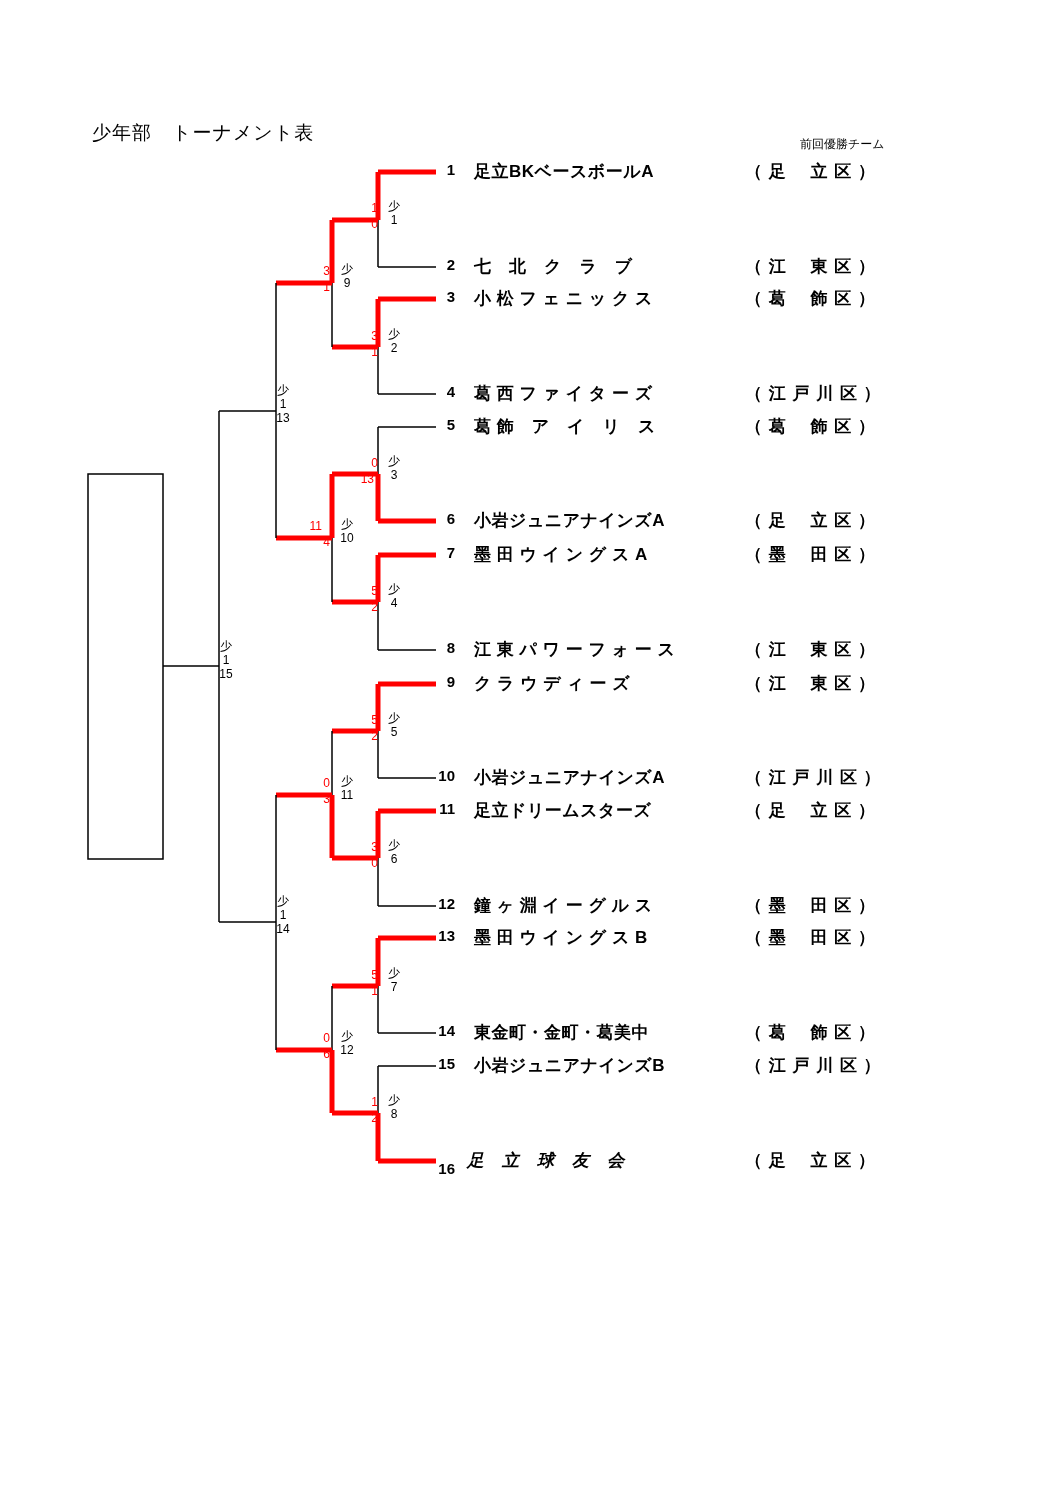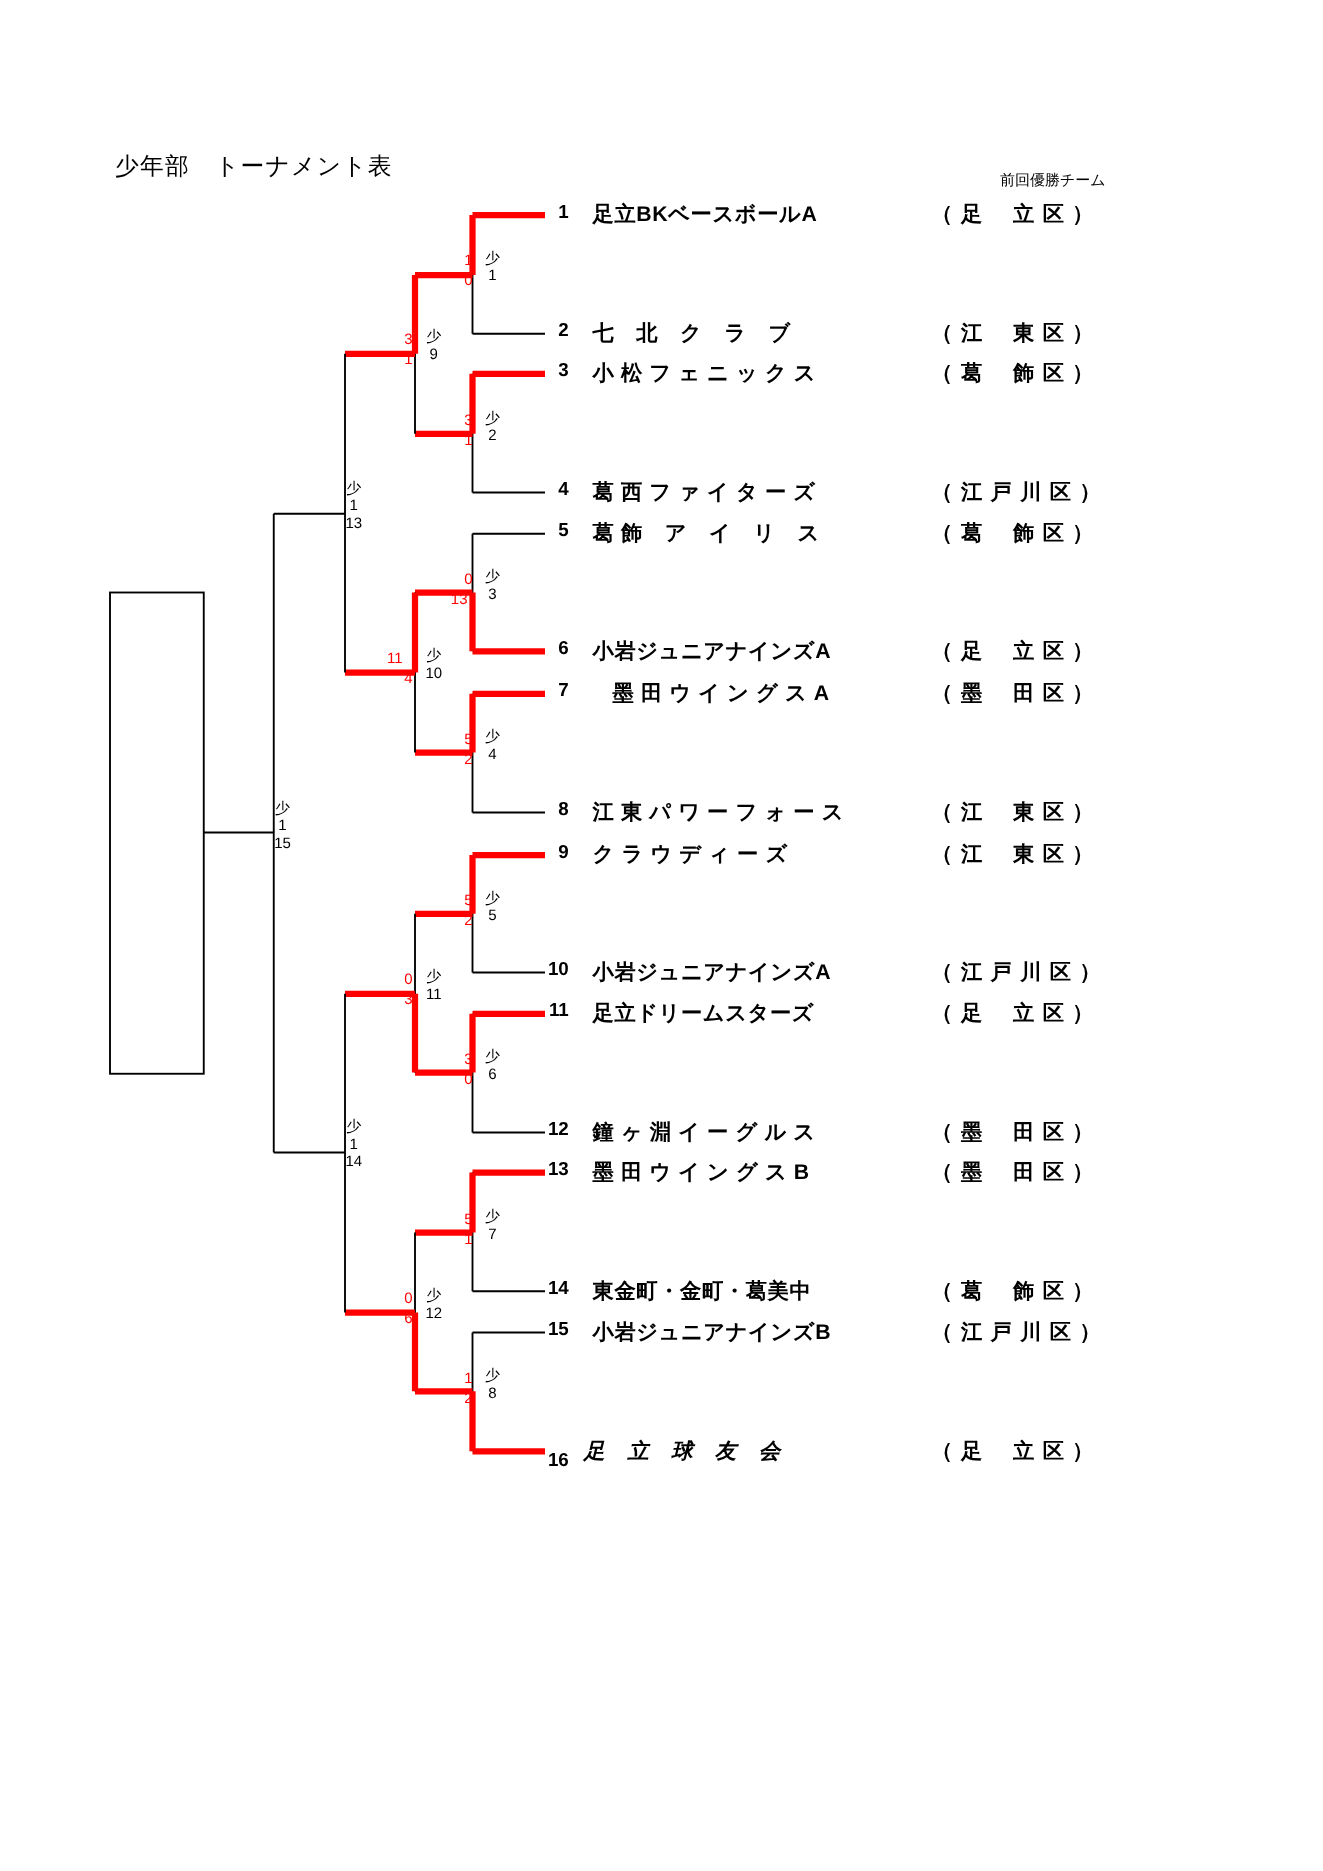--- a/index.html
+++ b/index.html
@@ -170,21 +170,21 @@
 
 <div class="seed-no" style="left:433px; top:416px;">5</div>
 <div class="team-name" style="left:474px; top:415px;">葛 飾　ア　イ　リ　ス</div>
 <div class="team-ward" style="left:745px; top:415px;">（ 葛　 飾 区 ）</div>
 
 <div class="seed-no" style="left:433px; top:510px;">6</div>
 <div class="team-name" style="left:474px; top:509px;">小岩ジュニアナインズA</div>
 <div class="team-ward" style="left:745px; top:509px;">（ 足　 立 区 ）</div>
 
 <div class="seed-no" style="left:433px; top:544px;">7</div>
-<div class="team-name" style="left:474px; top:543px;margin-left:16px;">墨 田 ウ イ ン グ ス A</div>
+<div class="team-name" style="left:474px; top:543px;">墨 田 ウ イ ン グ ス A</div>
 <div class="team-ward" style="left:745px; top:543px;">（ 墨　 田 区 ）</div>
 
 <div class="seed-no" style="left:433px; top:639px;">8</div>
 <div class="team-name" style="left:474px; top:638px;">江 東 パ ワ ー フ ォ ー ス</div>
 <div class="team-ward" style="left:745px; top:638px;">（ 江　 東 区 ）</div>
 
 <div class="seed-no" style="left:433px; top:673px;">9</div>
 <div class="team-name" style="left:474px; top:672px;">ク ラ ウ デ ィ ー ズ</div>
 <div class="team-ward" style="left:745px; top:672px;">（ 江　 東 区 ）</div>
 

